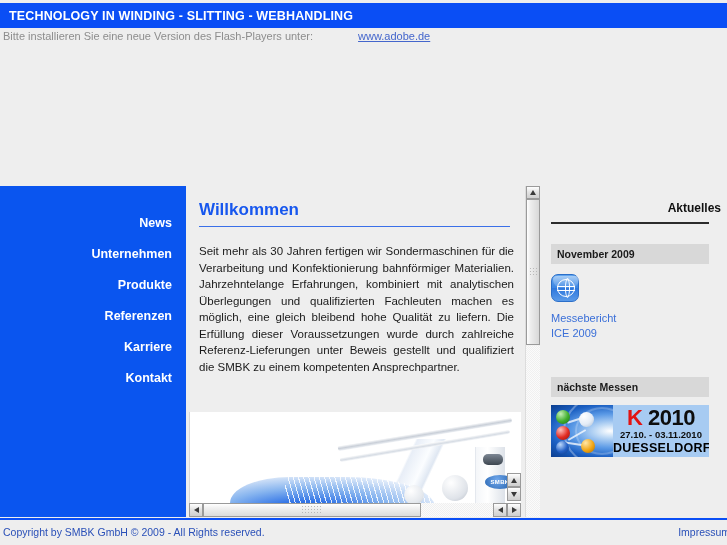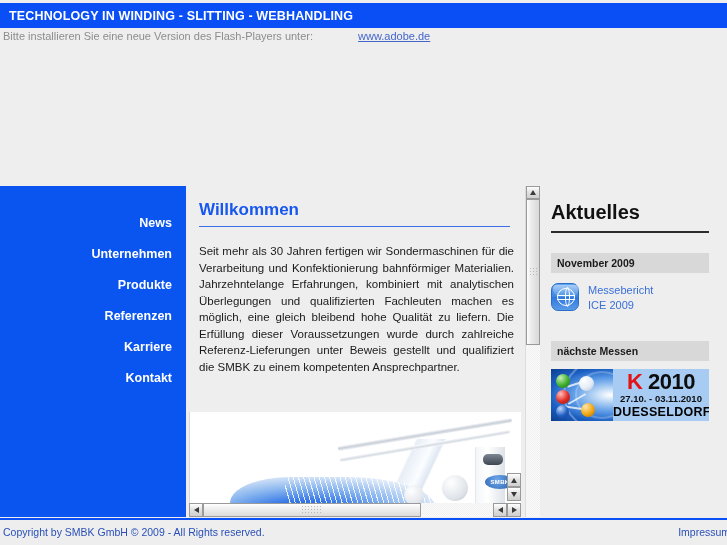--- a/index.html
+++ b/index.html
@@ -279,25 +279,26 @@
   }
   #photo-vscroll .vb { width: 14px; height: 14px; }
 
   
   .right-col {
     position: absolute;
     left: 551px; top: 186px;
     width: 170px; height: 331px;
   }
   .right-title {
-    font-size: 20px;
+    font-size: 12px;
     font-weight: bold;
     color: #111111;
     margin: 15px 0 7px 0;
     white-space: nowrap;
+    text-align: right;
   }
   .right-rule {
     height: 1.5px;
     background: #2b2b2b;
     width: 158px;
     margin-bottom: 20px;
   }
   .band {
     background: #d8d8d8;
     height: 20px;
@@ -308,20 +309,21 @@
     font-size: 10.5px;
     font-weight: bold;
     color: #1a1a1a;
     white-space: nowrap;
   }
   .news-row {
     display: flex;
     margin-top: 10px;
     gap: 9px;
     align-items: flex-start;
+    flex-direction: column;
   }
   .globe-icon {
     width: 28px; height: 28px;
     border-radius: 7px;
     background: linear-gradient(to bottom, #62a6ef 0%, #3d86e3 48%, #2f78dd 52%, #5a9ae8 100%);
     border: 1px solid #2b6fc9;
     position: relative;
     flex: 0 0 auto;
   }
   .globe-icon::before {
@@ -552,21 +554,21 @@
     <div class="news-row">
       <div class="globe-icon">
         <div class="globe-glyph"></div>
       </div>
       <div class="news-links">
         <a href="#">Messebericht</a>
         <a href="#">ICE 2009</a>
       </div>
     </div>
 
-    <div class="band" style="margin-top:28px;">nächste Messen</div>
+    <div class="band" style="margin-top:36px;">nächste Messen</div>
 
     <div class="k-banner">
       <div class="k-left">
         <div class="arcs"></div>
         <div class="arcs2"></div>
         <div class="bond" style="left:16px;top:14px;width:18px;transform:rotate(-18deg);"></div>
         <div class="bond" style="left:16px;top:29px;width:20px;transform:rotate(-30deg);"></div>
         <div class="bond" style="left:14px;top:38px;width:20px;transform:rotate(8deg);"></div>
         <div class="ball g"></div>
         <div class="ball r"></div>

